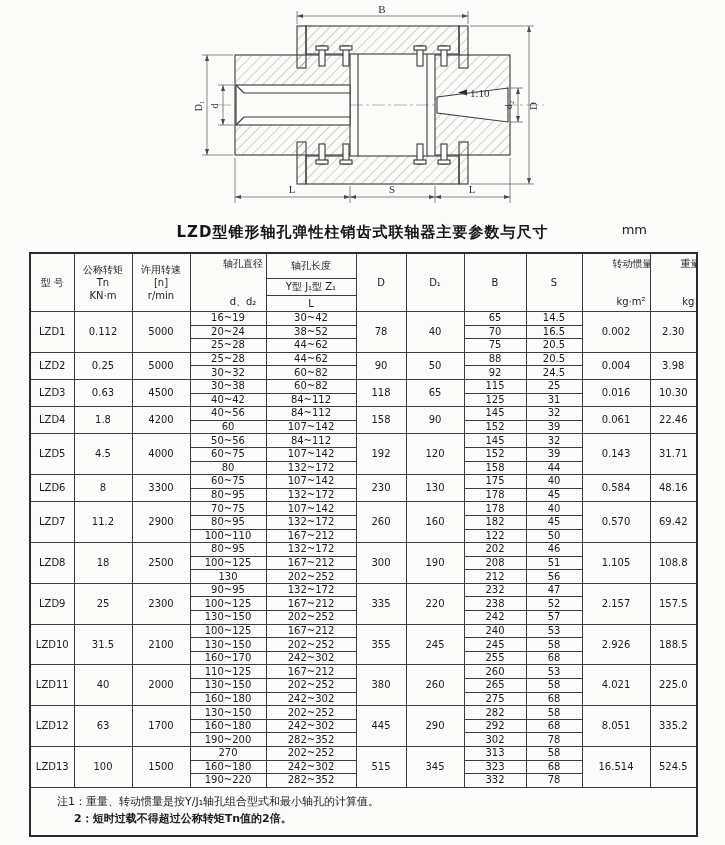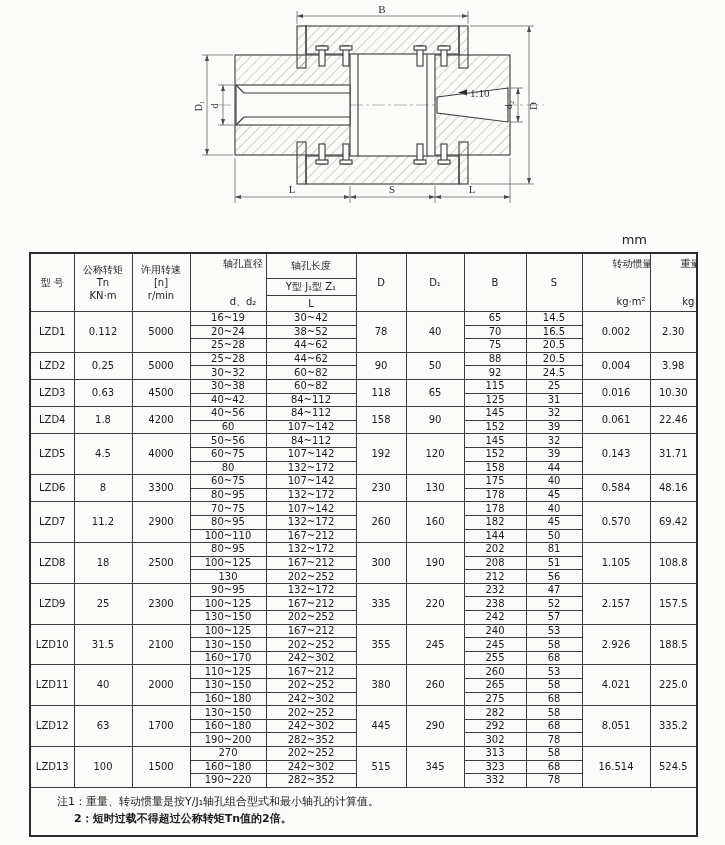--- a/index.html
+++ b/index.html
@@ -9,21 +9,21 @@
     font-family:"DejaVu Sans","Liberation Sans",sans-serif;
     color:#1b1b1b;
   }
   .page{width:725px;height:845px;position:relative;}
   
   .drawing-wrap{width:725px;height:212px;}
   svg text{font-family:"Liberation Serif","DejaVu Serif",serif;fill:#333;}
   
   .title-row{position:relative;height:40px;display:flex;align-items:center;justify-content:center;}
   .doc-title{font-size:15px;font-weight:600;color:#151515;letter-spacing:1px;}
-  .doc-unit{position:absolute;right:78px;top:20px;font-size:13px;color:#222;}
+  .doc-unit{position:absolute;right:78px;top:10px;font-size:13px;color:#222;}
   
   .table-wrap{margin:0 29px;}
   table{
     border-collapse:collapse;table-layout:fixed;width:667px;
     font-size:10px;color:#1b1b1b;border:2px solid #2a2a2a;
   }
   th,td{
     border:1px solid #3b3b3b;text-align:center;vertical-align:middle;
     padding:0;line-height:1.2;font-weight:normal;
     overflow:hidden;white-space:nowrap;
@@ -146,20 +146,21 @@
       <text x="512" y="105" font-size="10" text-anchor="middle" transform="rotate(-90 512 105)">d₂</text>
       <text x="202" y="106" font-size="10" text-anchor="middle" transform="rotate(-90 202 106)">D₁</text>
       <text x="218" y="106" font-size="10" text-anchor="middle" transform="rotate(-90 218 106)">d</text>
       <text x="292" y="193" font-size="11" text-anchor="middle">L</text>
       <text x="392" y="193" font-size="11" text-anchor="middle">S</text>
       <text x="472" y="193" font-size="11" text-anchor="middle">L</text>
     </svg>
   </div>
 
   <div class="title-row">
+    <span class="doc-title">LZD型锥形轴孔弹性柱销齿式联轴器主要参数与尺寸</span>
     <span class="doc-unit">mm</span>
   </div>
 
   <div class="table-wrap">
     <table>
       <colgroup>
         <col style="width:44px">
           <col style="width:58px">
           <col style="width:58px">
         <col style="width:76px">
@@ -353,33 +354,33 @@
           </tr>
           <tr>
             <td>80~95</td>
             <td>132~172</td>
             <td>182</td>
             <td>45</td>
           </tr>
           <tr>
             <td>100~110</td>
             <td>167~212</td>
-            <td>144</td>
+            <td>122</td>
             <td>50</td>
           </tr>
           <tr>
             <td rowspan="3">LZD8</td>
             <td rowspan="3">18</td>
             <td rowspan="3">2500</td>
             <td>80~95</td>
             <td>132~172</td>
             <td rowspan="3">300</td>
             <td rowspan="3">190</td>
             <td>202</td>
-            <td>81</td>
+            <td>46</td>
             <td rowspan="3">1.105</td>
             <td rowspan="3">108.8</td>
           </tr>
           <tr>
             <td>100~125</td>
             <td>167~212</td>
             <td>208</td>
             <td>51</td>
           </tr>
           <tr>

